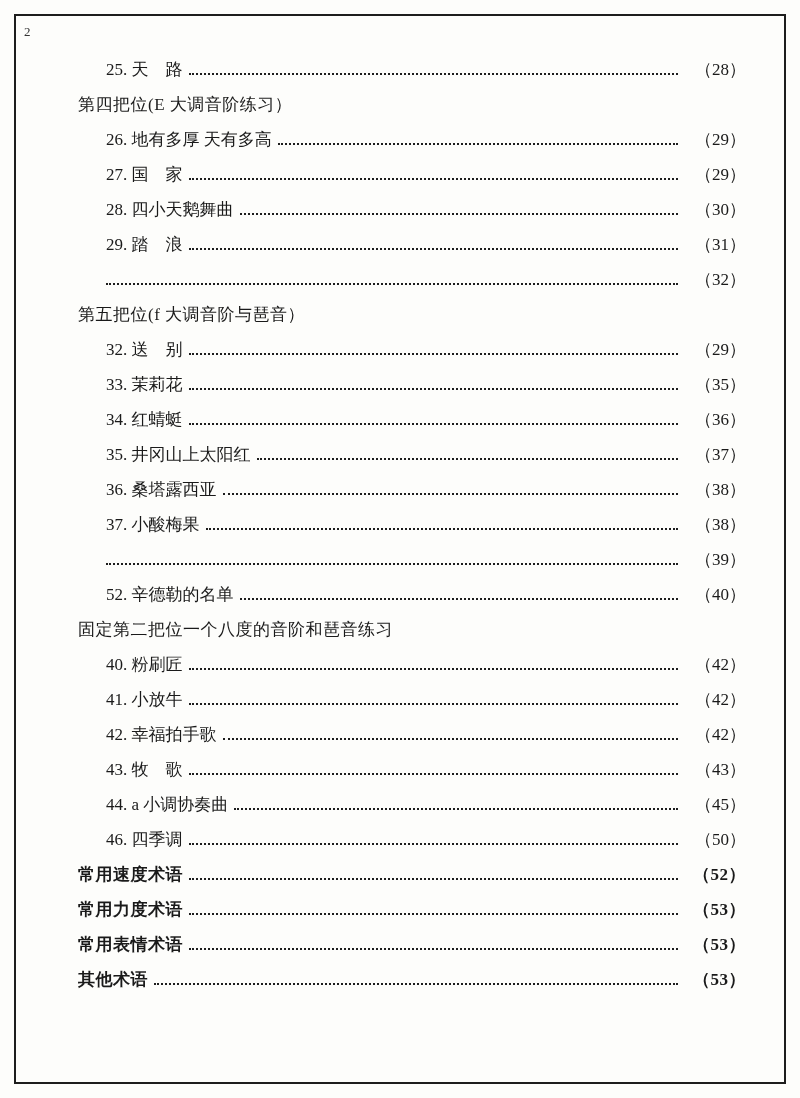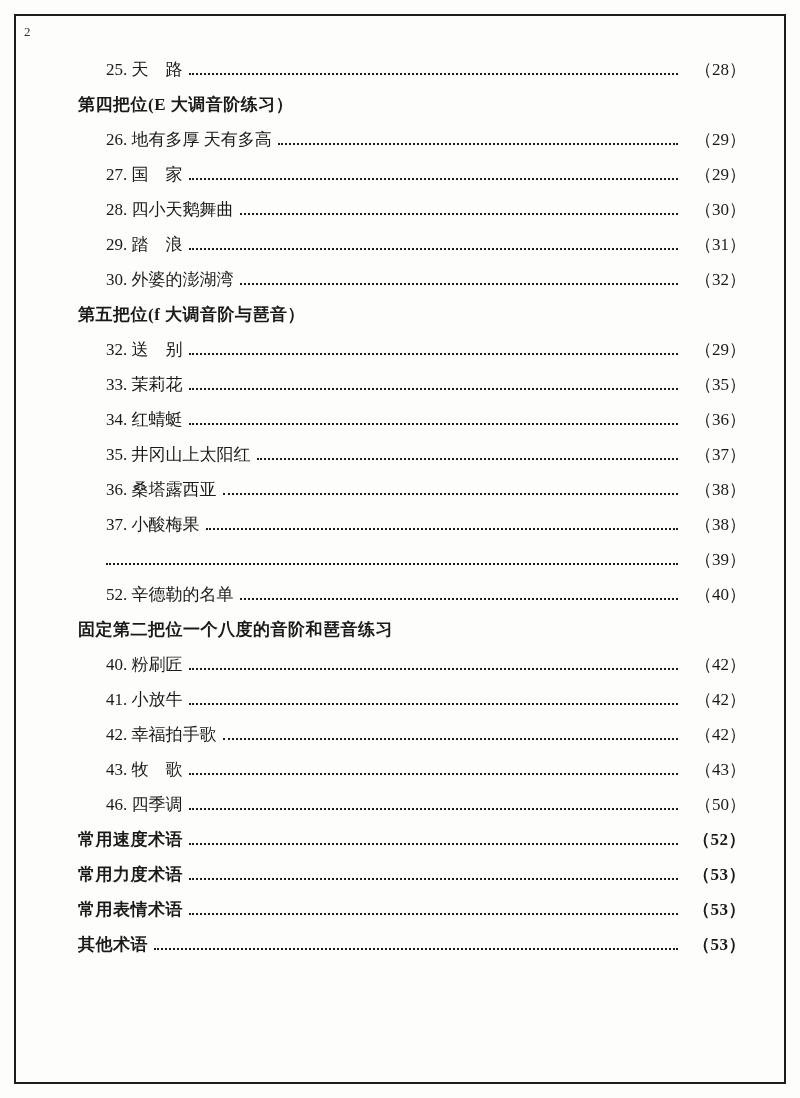--- a/index.html
+++ b/index.html
@@ -45,21 +45,21 @@
   .row {
     display: flex;
     align-items: flex-start;
     margin: 0;
     padding: 0;
     height: 35px;
     font-size: 17px;
     line-height: 35px;
   }
   .row.section {
-    font-weight: bold;
+    font-weight: normal;
     letter-spacing: 0.5px;
   }
   .row.entry {
     padding-left: 28px;
   }
   .row.backmatter {
     font-weight: bold;
     letter-spacing: 0.5px;
   }
   .label {
@@ -129,21 +129,20 @@
         <span class="label">28. 四小天鹅舞曲</span>
         <span class="leader"></span>
         <span class="pageno">（30）</span>
       </div>
       <div class="row entry">
         <span class="label">29. 踏    浪</span>
         <span class="leader"></span>
         <span class="pageno">（31）</span>
       </div>
       <div class="row entry">
-        <span class="label">30. 外婆的澎湖湾</span>
         <span class="leader"></span>
         <span class="pageno">（32）</span>
       </div>
       <div class="row section nodots">
         <span class="label">第五把位(f 大调音阶与琶音）</span>
         <span class="leader"></span>
         <span class="pageno"></span>
       </div>
       <div class="row entry">
         <span class="label">32. 送    别</span>
@@ -201,20 +200,25 @@
       </div>
       <div class="row entry">
         <span class="label">42. 幸福拍手歌</span>
         <span class="leader"></span>
         <span class="pageno">（42）</span>
       </div>
       <div class="row entry">
         <span class="label">43. 牧    歌</span>
         <span class="leader"></span>
         <span class="pageno">（43）</span>
+      </div>
+      <div class="row entry">
+        <span class="label">44. a 小调协奏曲</span>
+        <span class="leader"></span>
+        <span class="pageno">（45）</span>
       </div>
       <div class="row entry">
         <span class="label">46. 四季调</span>
         <span class="leader"></span>
         <span class="pageno">（50）</span>
       </div>
       <div class="row backmatter">
         <span class="label">常用速度术语</span>
         <span class="leader"></span>
         <span class="pageno">（52）</span>

